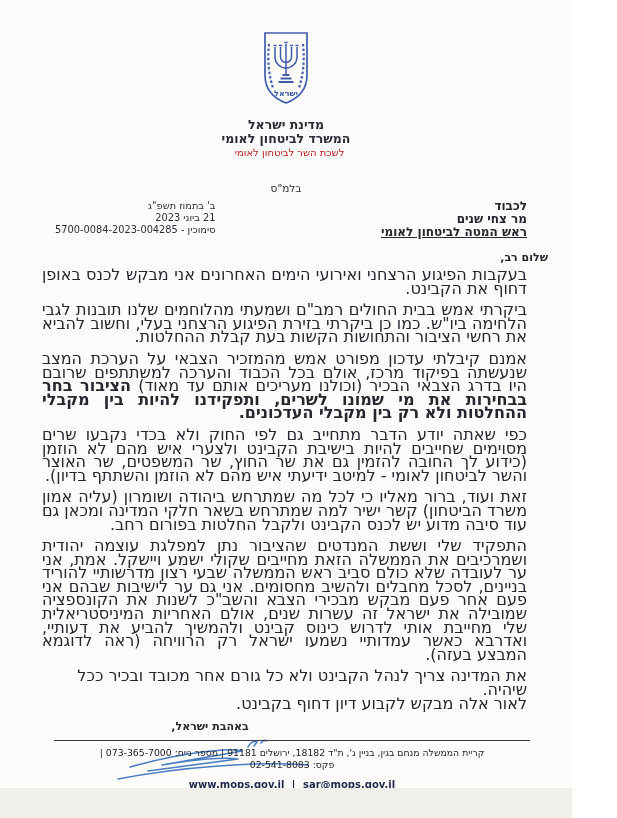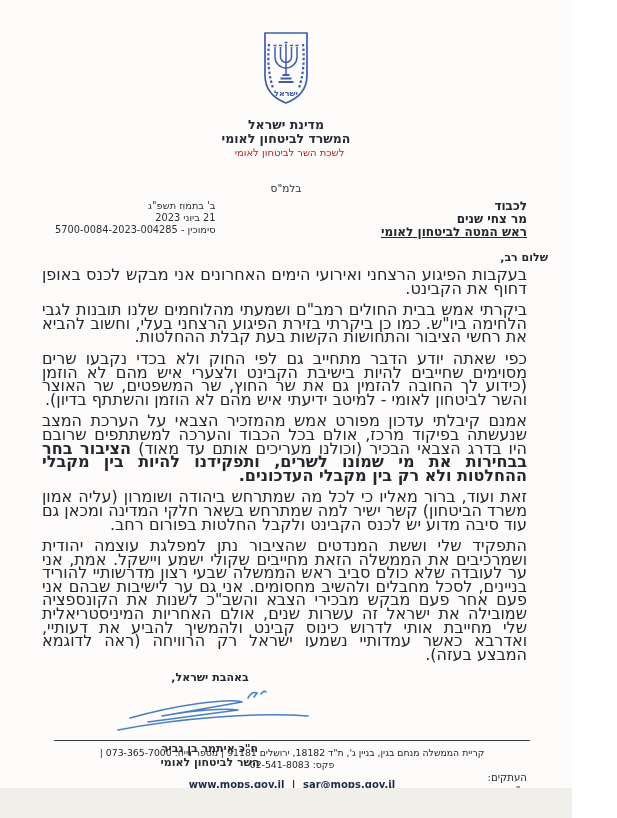--- a/index.html
+++ b/index.html
@@ -99,24 +99,28 @@
       </div>
     </div>
   </div>
 
   <div class="salutation">שלום רב,</div>
 
 
   <div class="body-text">
     <p>בעקבות הפיגוע הרצחני ואירועי הימים האחרונים אני מבקש לכנס באופן דחוף את הקבינט.</p>
     <p>ביקרתי אמש בבית החולים רמב"ם ושמעתי מהלוחמים שלנו תובנות לגבי הלחימה ביו"ש. כמו כן ביקרתי בזירת הפיגוע הרצחני בעלי, וחשוב להביא את רחשי הציבור והתחושות הקשות בעת קבלת ההחלטות.</p>
+    <p><span>אמנם קיבלתי עדכון מפורט אמש מהמזכיר הצבאי על הערכת המצב שנעשתה בפיקוד מרכז, אולם בכל הכבוד והערכה למשתתפים שרובם היו בדרג הצבאי הבכיר (וכולנו מעריכים אותם עד מאוד) </span><span class="bold-inline">הציבור בחר בבחירות את מי שמונו לשרים, ותפקידנו להיות בין מקבלי ההחלטות ולא רק בין מקבלי העדכונים.</span></p>
     <p>כפי שאתה יודע הדבר מתחייב גם לפי החוק ולא בכדי נקבעו שרים מסוימים שחייבים להיות בישיבת הקבינט ולצערי איש מהם לא הוזמן (כידוע לך החובה להזמין גם את שר החוץ, שר המשפטים, שר האוצר והשר לביטחון לאומי - למיטב ידיעתי איש מהם לא הוזמן והשתתף בדיון).</p>
-    <p><span>אמנם קיבלתי עדכון מפורט אמש מהמזכיר הצבאי על הערכת המצב שנעשתה בפיקוד מרכז, אולם בכל הכבוד והערכה למשתתפים שרובם היו בדרג הצבאי הבכיר (וכולנו מעריכים אותם עד מאוד) </span><span class="bold-inline">הציבור בחר בבחירות את מי שמונו לשרים, ותפקידנו להיות בין מקבלי ההחלטות ולא רק בין מקבלי העדכונים.</span></p>
     <p>זאת ועוד, ברור מאליו כי לכל מה שמתרחש ביהודה ושומרון (עליה אמון משרד הביטחון) קשר ישיר למה שמתרחש בשאר חלקי המדינה ומכאן גם עוד סיבה מדוע יש לכנס הקבינט ולקבל החלטות בפורום רחב.</p>
     <p>התפקיד שלי וששת המנדטים שהציבור נתן למפלגת עוצמה יהודית ושמרכיבים את הממשלה הזאת מחייבים שקולי ישמע ויישקל. אמת, אני ער לעובדה שלא כולם סביב ראש הממשלה שבעי רצון מדרשותיי להוריד בניינים, לסכל מחבלים ולהשיב מחסומים. אני גם ער לישיבות שבהם אני פעם אחר פעם מבקש מבכירי הצבא והשב"כ לשנות את הקונספציה שמובילה את ישראל זה עשרות שנים, אולם האחריות המיניסטריאלית שלי מחייבת אותי לדרוש כינוס קבינט ולהמשיך להביע את דעותיי, ואדרבא כאשר עמדותיי נשמעו ישראל רק הרוויחה (ראה לדוגמא המבצע בעזה).</p>
+    <div class="final-lines">
+      <div>את המדינה צריך לנהל הקבינט ולא כל גורם אחר מכובד ובכיר ככל שיהיה.</div>
+      <div>לאור אלה מבקש לקבוע דיון דחוף בקבינט.</div>
+    </div>
   </div>
 
   <div class="sig-block">
     <div class="closing">באהבת ישראל,</div>
     <div class="sig-art">
       <svg width="220" height="52" viewBox="0 0 220 52">
         <g fill="none" stroke="#4a7ec2" stroke-width="1.6" stroke-linecap="round" stroke-linejoin="round">
           <path d="M148 12 q4 -7 9 -5 l-3 4"></path>
           <path d="M161 8 q3 -4 5 -2"></path>
           <path d="M30 32 C 80 18, 130 12, 142 16 L 62 30 C 95 24, 125 22, 138 24 L 48 36"></path>

